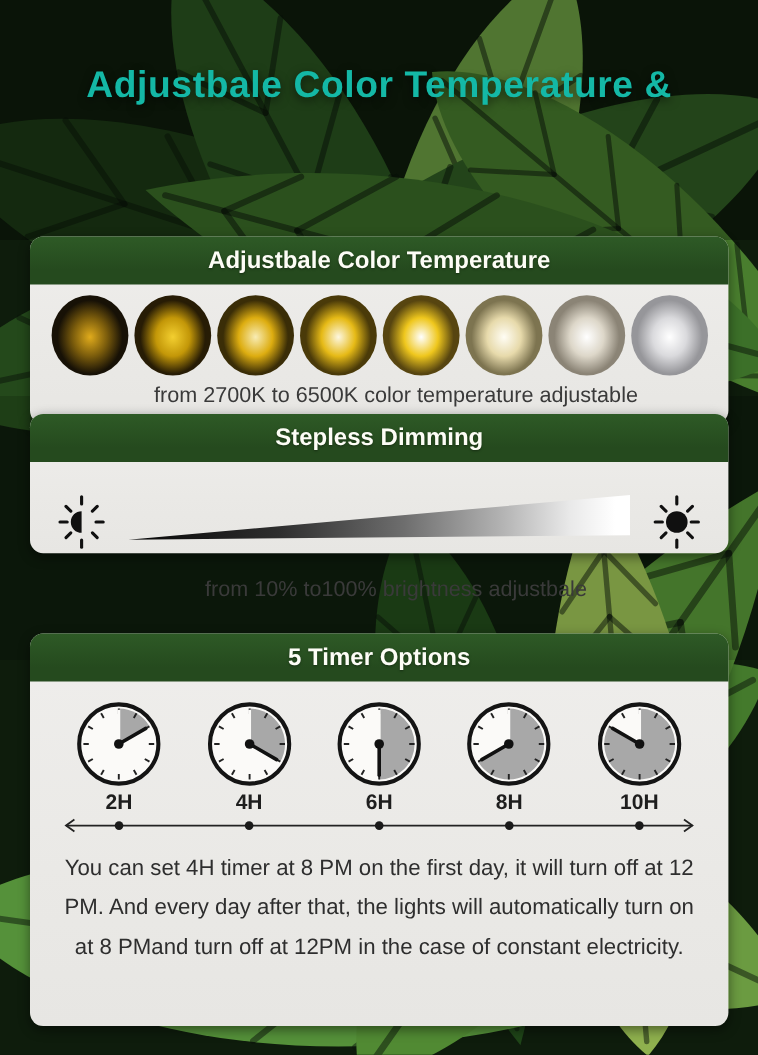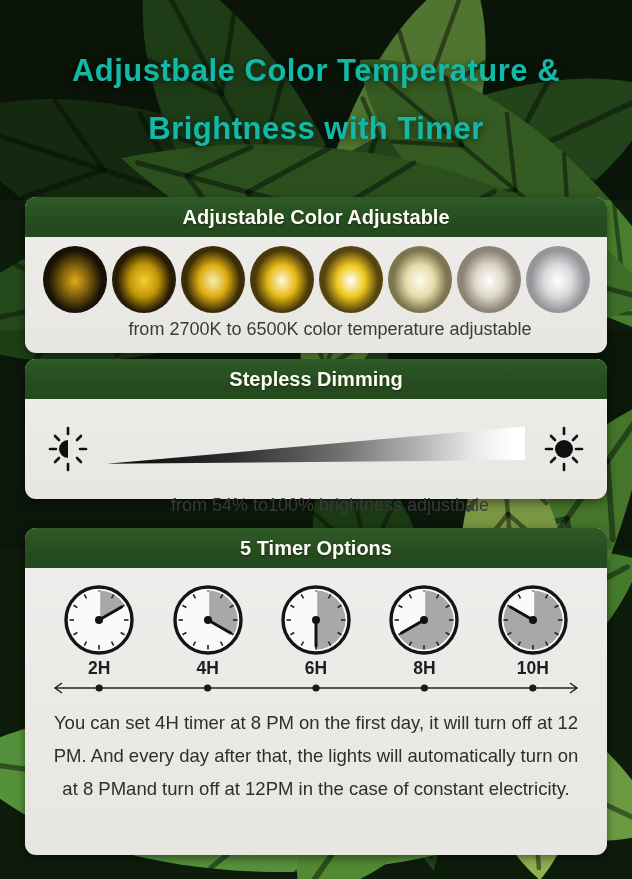--- a/index.html
+++ b/index.html
@@ -16,21 +16,21 @@
          background:linear-gradient(180deg,var(--green2) 0%,var(--green) 70%);
          color:#fdfdf6;font-weight:bold;font-size:20px;text-align:center;
          text-shadow:0 1px 2px rgba(0,0,0,.4);}
   .caption{margin:0;text-align:center;font-size:18px;color:#3a3a3a;padding-left:28px;}
   
   .p1{top:197px;height:156px;}
   .bulb-row{flex:1;display:flex;align-items:center;justify-content:center;gap:5px;margin-top:2px;}
   .bulb{width:64px;height:67px;border-radius:50%;}
   .p1 .caption{margin-bottom:13px;}
   
-  .p2{top:359px;height:140px;gap:20px;}
+  .p2{top:345px;height:116px;gap:20px;}
   .dim-row{flex:1;display:flex;align-items:center;justify-content:space-between;
            padding:0 20px;margin-top:4px;}
   .wedge{width:418px;height:46px;
          background:linear-gradient(90deg,#060606 0%,#2e2e2e 30%,#6e6e6e 55%,#b5b5b5 75%,#e9e9e9 88%,#ffffff 97%);
          clip-path:polygon(0% 82%,100% 1%,100% 74%);}
   .p2 .caption{margin-bottom:14px;}
   
   .p3{top:528px;height:327px;}
   .clock-row{display:flex;justify-content:space-between;padding:0 20px;margin-top:15px;}
   .clock-cell{width:20%;display:flex;justify-content:center;}
@@ -75,25 +75,24 @@
     <use href="#leaf" transform="translate(-40,760) rotate(8) scale(1.7)" color="#55913a"></use>
     <use href="#leaf" transform="translate(300,900) rotate(-55) scale(1.9)" color="#518a33"></use>
     <use href="#leaf" transform="translate(660,830) rotate(205) scale(1.7)" color="#6b9b41"></use>
     <use href="#leaf" transform="translate(540,880) rotate(-95) scale(1.5)" color="#8fb14e"></use>
     <rect width="632" height="200" fill="rgba(0,0,0,0.28)"></rect>
     <rect y="330" width="632" height="220" fill="rgba(0,0,0,0.15)"></rect>
   </svg>
 
   <h1 class="title">
     <span style="display:block">Adjustbale Color Temperature &amp;</span>
-    <span style="display:block">Brightness with Timer</span>
   </h1>
 
   <section class="panel p1">
-    <header class="panel-header">Adjustable Color Adjustable</header>
+    <header class="panel-header">Adjustbale Color Temperature</header>
     <div class="bulb-row" id="bulbRow">
         <div class="bulb" title="2700K warmest amber" style="background: radial-gradient(48% 52% at 50% 52%, rgb(224, 171, 28) 0%, rgb(124, 93, 12) 46%, rgb(23, 17, 6) 88%);"></div>
         <div class="bulb" title="deep gold" style="background: radial-gradient(48% 52% at 50% 52%, rgb(243, 207, 48) 0%, rgb(195, 151, 8) 46%, rgb(39, 28, 5) 88%);"></div>
         <div class="bulb" title="gold pale core" style="background: radial-gradient(48% 52% at 50% 52%, rgb(248, 236, 180) 0%, rgb(221, 173, 16) 46%, rgb(58, 45, 7) 88%);"></div>
         <div class="bulb" title="gold white core" style="background: radial-gradient(48% 52% at 50% 52%, rgb(253, 247, 224) 0%, rgb(230, 186, 22) 46%, rgb(74, 58, 9) 88%);"></div>
         <div class="bulb" title="bright gold" style="background: radial-gradient(48% 52% at 50% 52%, rgb(255, 255, 255) 0%, rgb(239, 199, 29) 46%, rgb(87, 69, 16) 88%);"></div>
         <div class="bulb" title="pale gold" style="background: radial-gradient(48% 52% at 50% 52%, rgb(255, 253, 244) 0%, rgb(231, 218, 171) 46%, rgb(125, 116, 80) 88%);"></div>
         <div class="bulb" title="warm white" style="background: radial-gradient(48% 52% at 50% 52%, rgb(255, 255, 255) 0%, rgb(221, 215, 201) 46%, rgb(139, 132, 118) 88%);"></div>
         <div class="bulb" title="6500K cool white" style="background: radial-gradient(48% 52% at 50% 52%, rgb(255, 255, 255) 0%, rgb(218, 218, 221) 46%, rgb(150, 150, 154) 88%);"></div>
       </div>
@@ -124,21 +123,21 @@
           <line x1="5" y1="26" x2="11" y2="26"></line>
             <line x1="35" y1="26" x2="41" y2="26"></line>
           <line x1="10" y1="13" x2="14" y2="17"></line>
             <line x1="32" y1="35" x2="36" y2="39"></line>
           <line x1="10" y1="39" x2="14" y2="35"></line>
             <line x1="32" y1="17" x2="36" y2="13"></line>
         </g>
         <circle cx="23" cy="26" r="9" fill="#101010"></circle>
       </svg>
     </div>
-    <p class="caption">from 54% to100% brightness adjustbale</p>
+    <p class="caption">from 10% to100% brightness adjustbale</p>
   </section>
 
   <section class="panel p3">
     <header class="panel-header">5 Timer Options</header>
     <div class="clock-row" id="clockRow">
         <div class="clock-cell">
           <svg width="74" height="74" viewBox="0 0 74 74">
             <circle cx="37" cy="37" r="33" fill="#fbfaf8" stroke="#141414" stroke-width="3.4"></circle>
             <path d="M37,37 L37,7.5 A29.5,29.5 0 0 1 62.547749411640936,22.249999999999996 Z" fill="#a8a8a8"></path>
             <line x1="37" y1="12" x2="37" y2="7.5" stroke="#222" stroke-width="1.6"></line>

